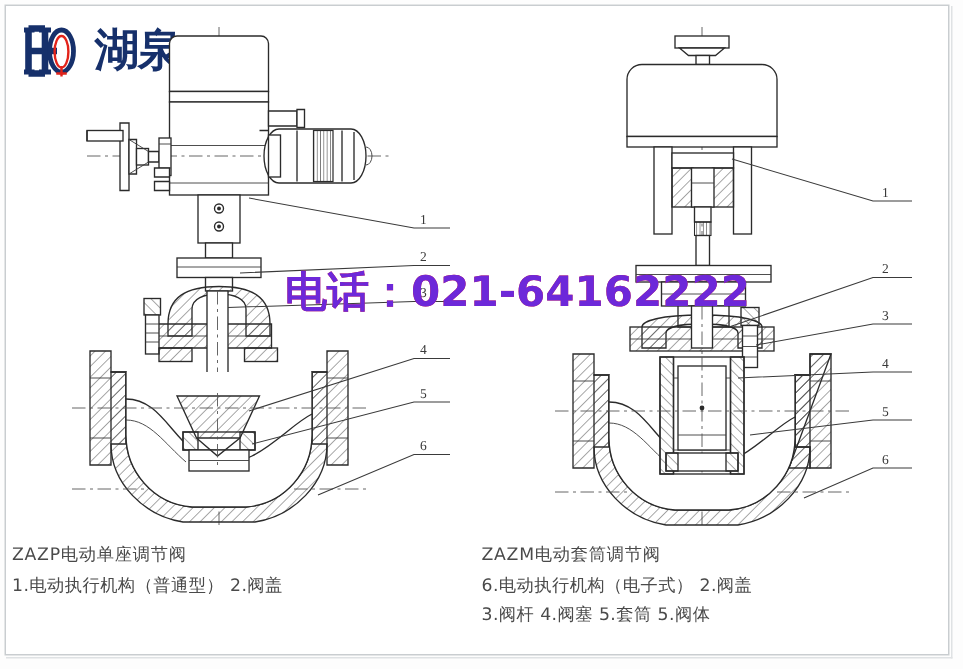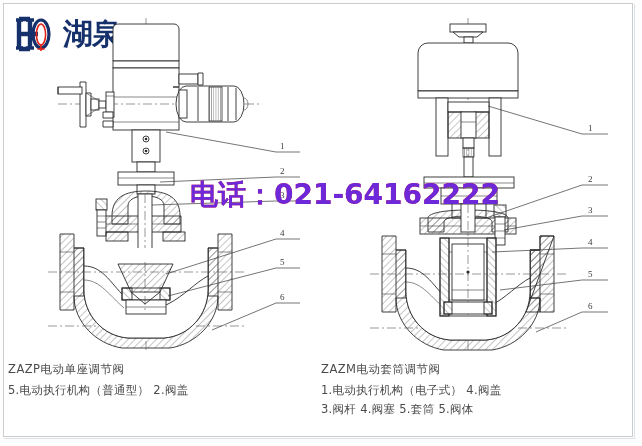--- a/index.html
+++ b/index.html
@@ -374,22 +374,22 @@
         <text class="numlbl" x="588" y="309">6</text>
       </g>
     </g>
   </svg>
 
   <div class="phone">电话：021-64162222</div>
 
   <div class="caption-row">
     <div class="cap-col">
       <div class="cap-title">ZAZP电动单座调节阀</div>
-      <div class="cap-line">5.电动执行机构（普通型）    2.阀盖</div>
+      <div class="cap-line">1.电动执行机构（普通型）    2.阀盖</div>
     </div>
     <div class="cap-col">
       <div class="cap-title">ZAZM电动套筒调节阀</div>
-      <div class="cap-line">1.电动执行机构（电子式）    4.阀盖</div>
+      <div class="cap-line">6.电动执行机构（电子式）    2.阀盖</div>
       <div class="cap-line">3.阀杆   4.阀塞    5.套筒    5.阀体</div>
     </div>
   </div>
 
 </div>
 
 </body></html>

